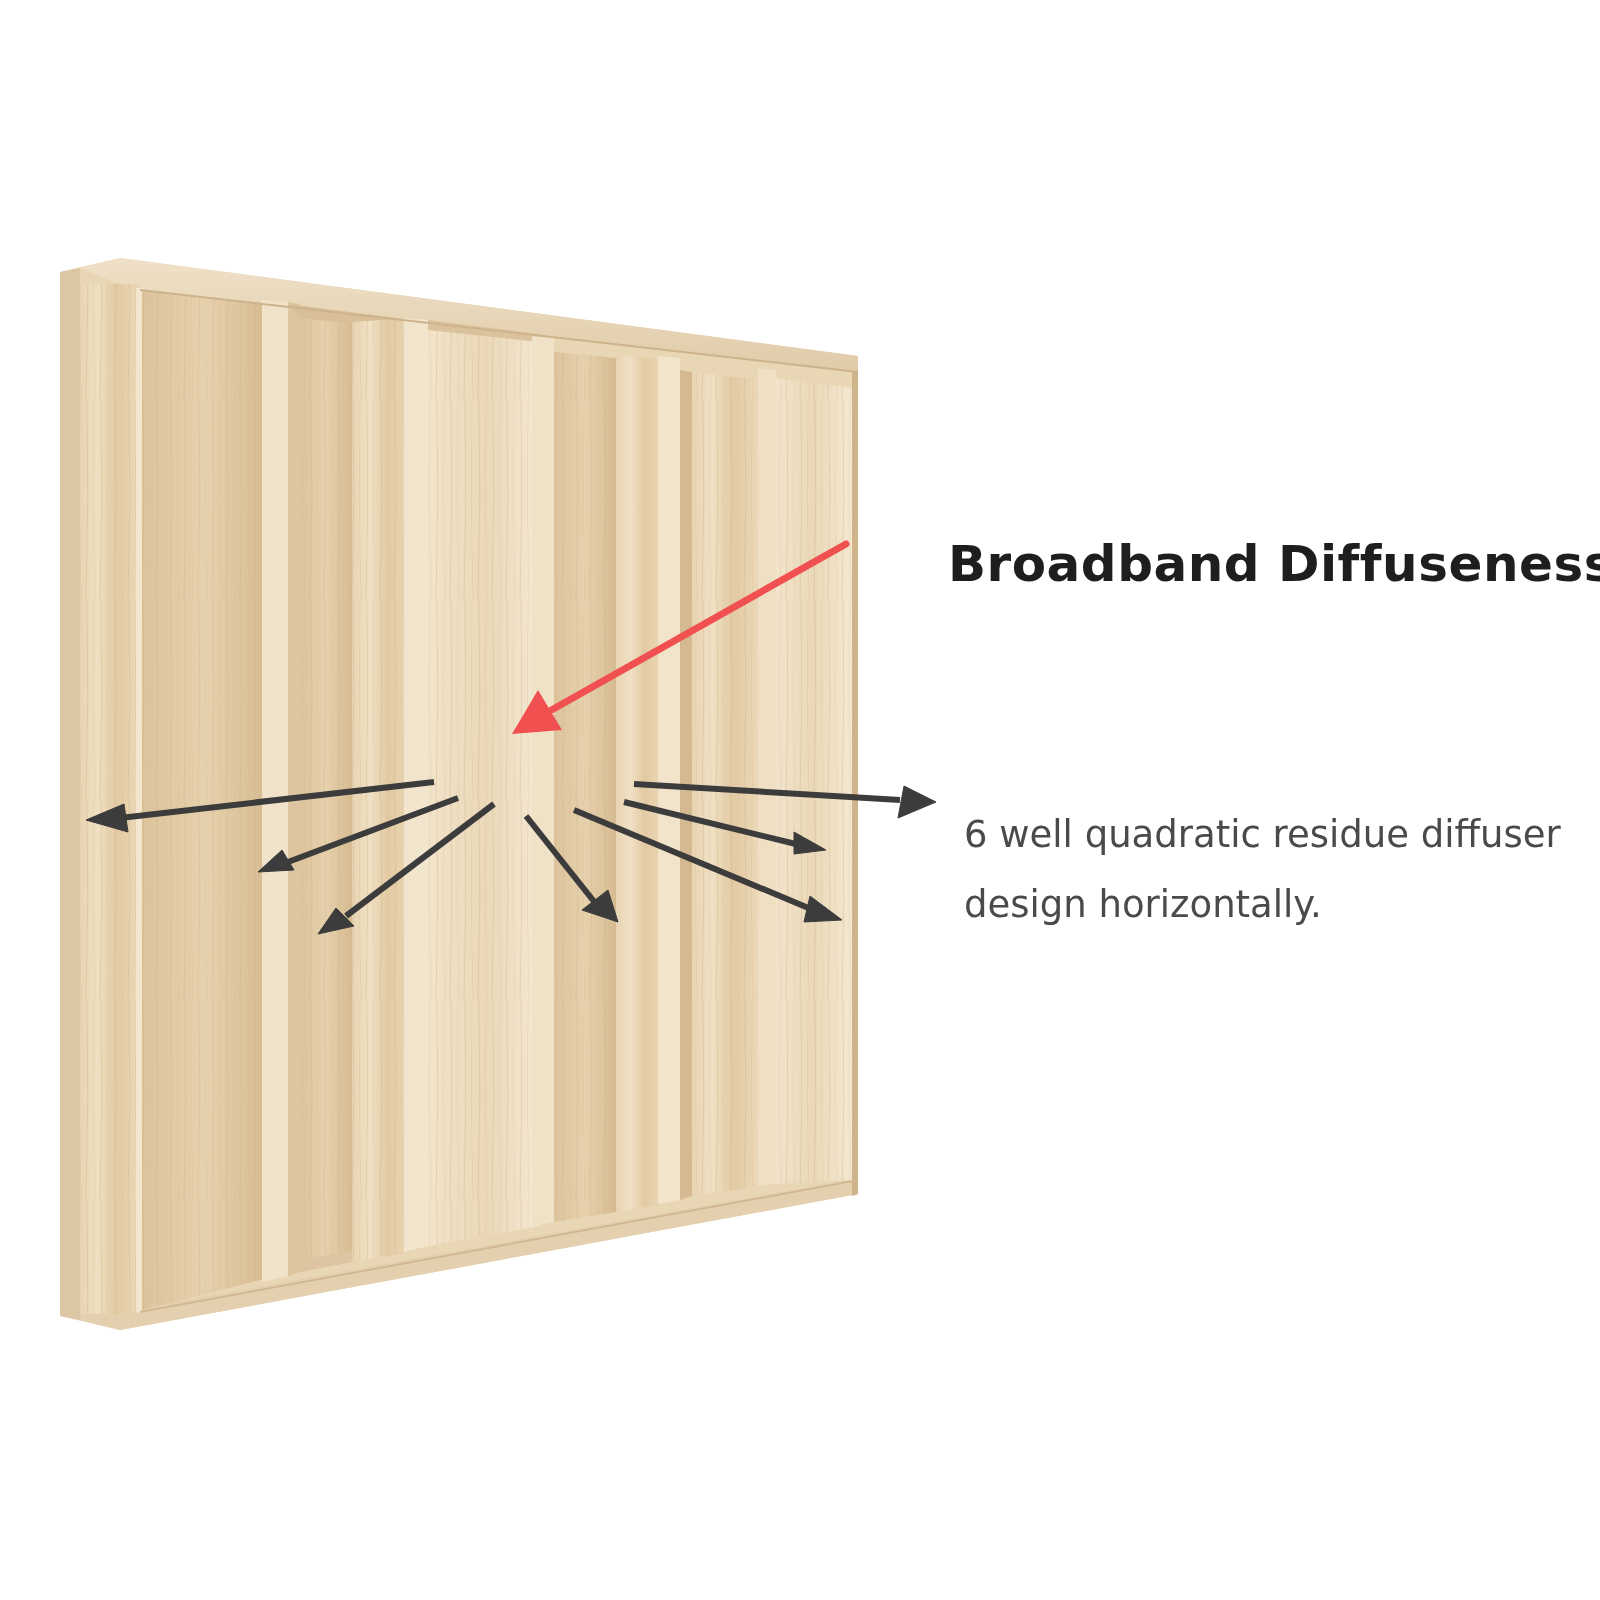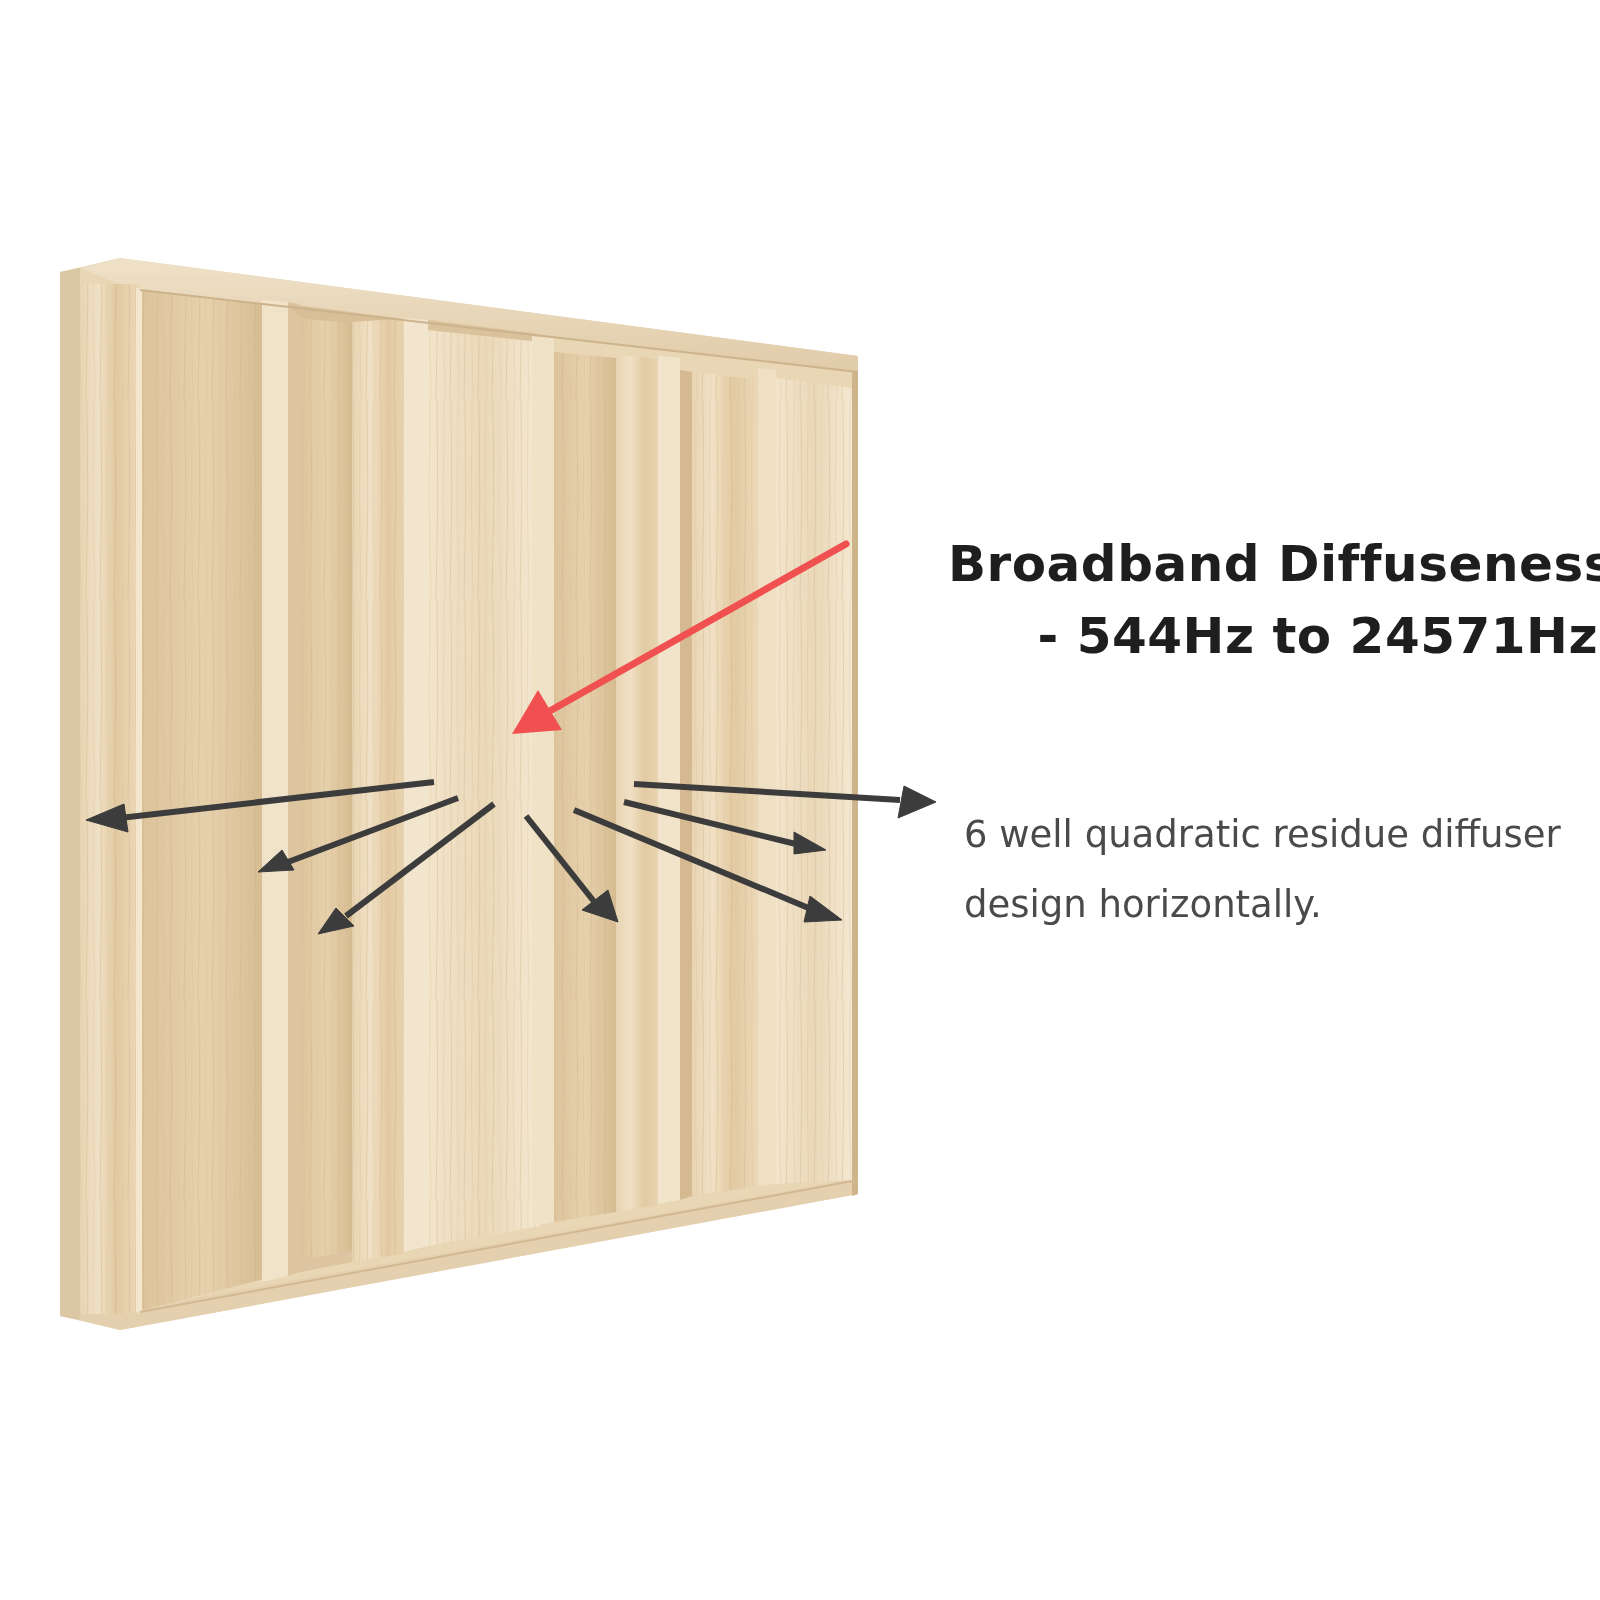--- a/index.html
+++ b/index.html
@@ -143,21 +143,20 @@
       </g>
       <g>
         <line x1="634" y1="784" x2="900" y2="800" stroke-width="6"></line>
         <polygon points="936,802 904,786 898,818"></polygon>
       </g>
     </g>
   </svg>
 
   <div class="headline">
     <div>Broadband Diffuseness</div>
-    <div>- 544Hz to 24571Hz</div>
   </div>
 
   <div class="description">
     <div>6 well quadratic residue diffuser</div>
     <div>design horizontally.</div>
   </div>
 
 </div>
 
 </body></html>

